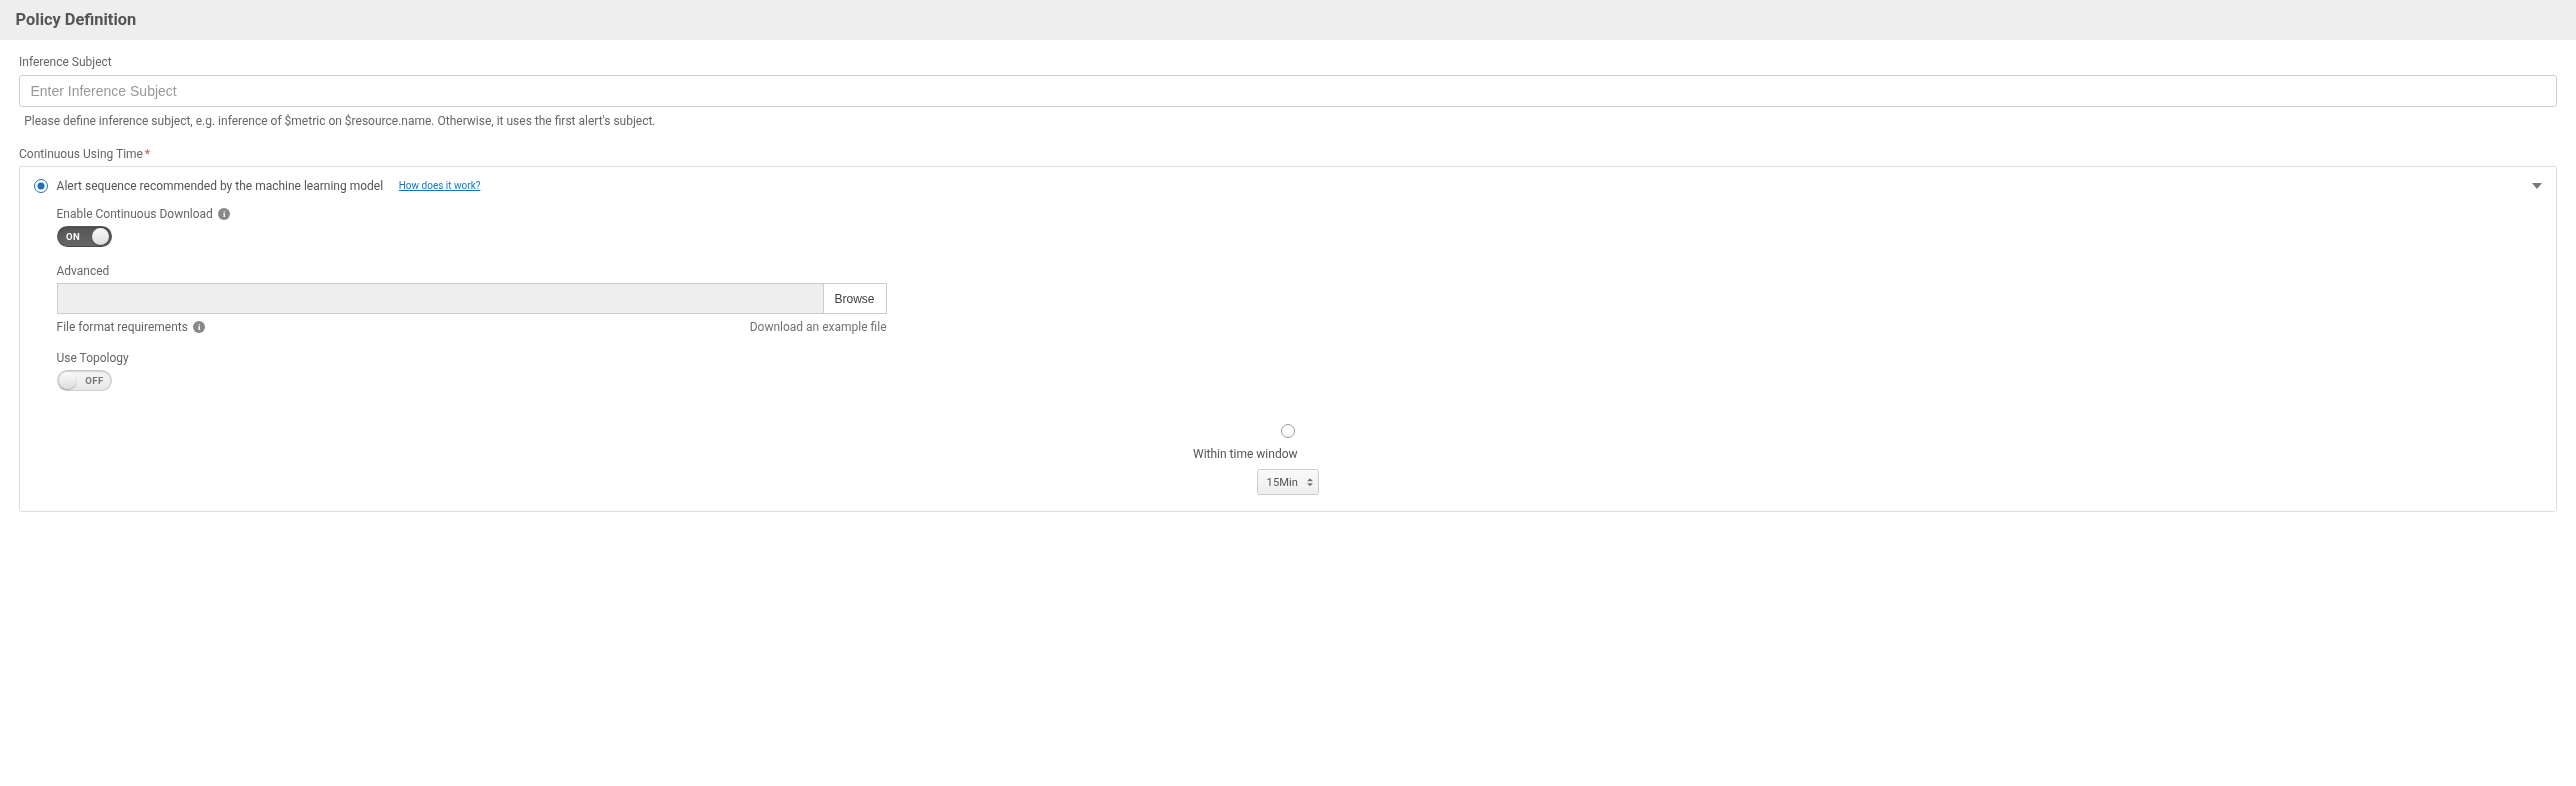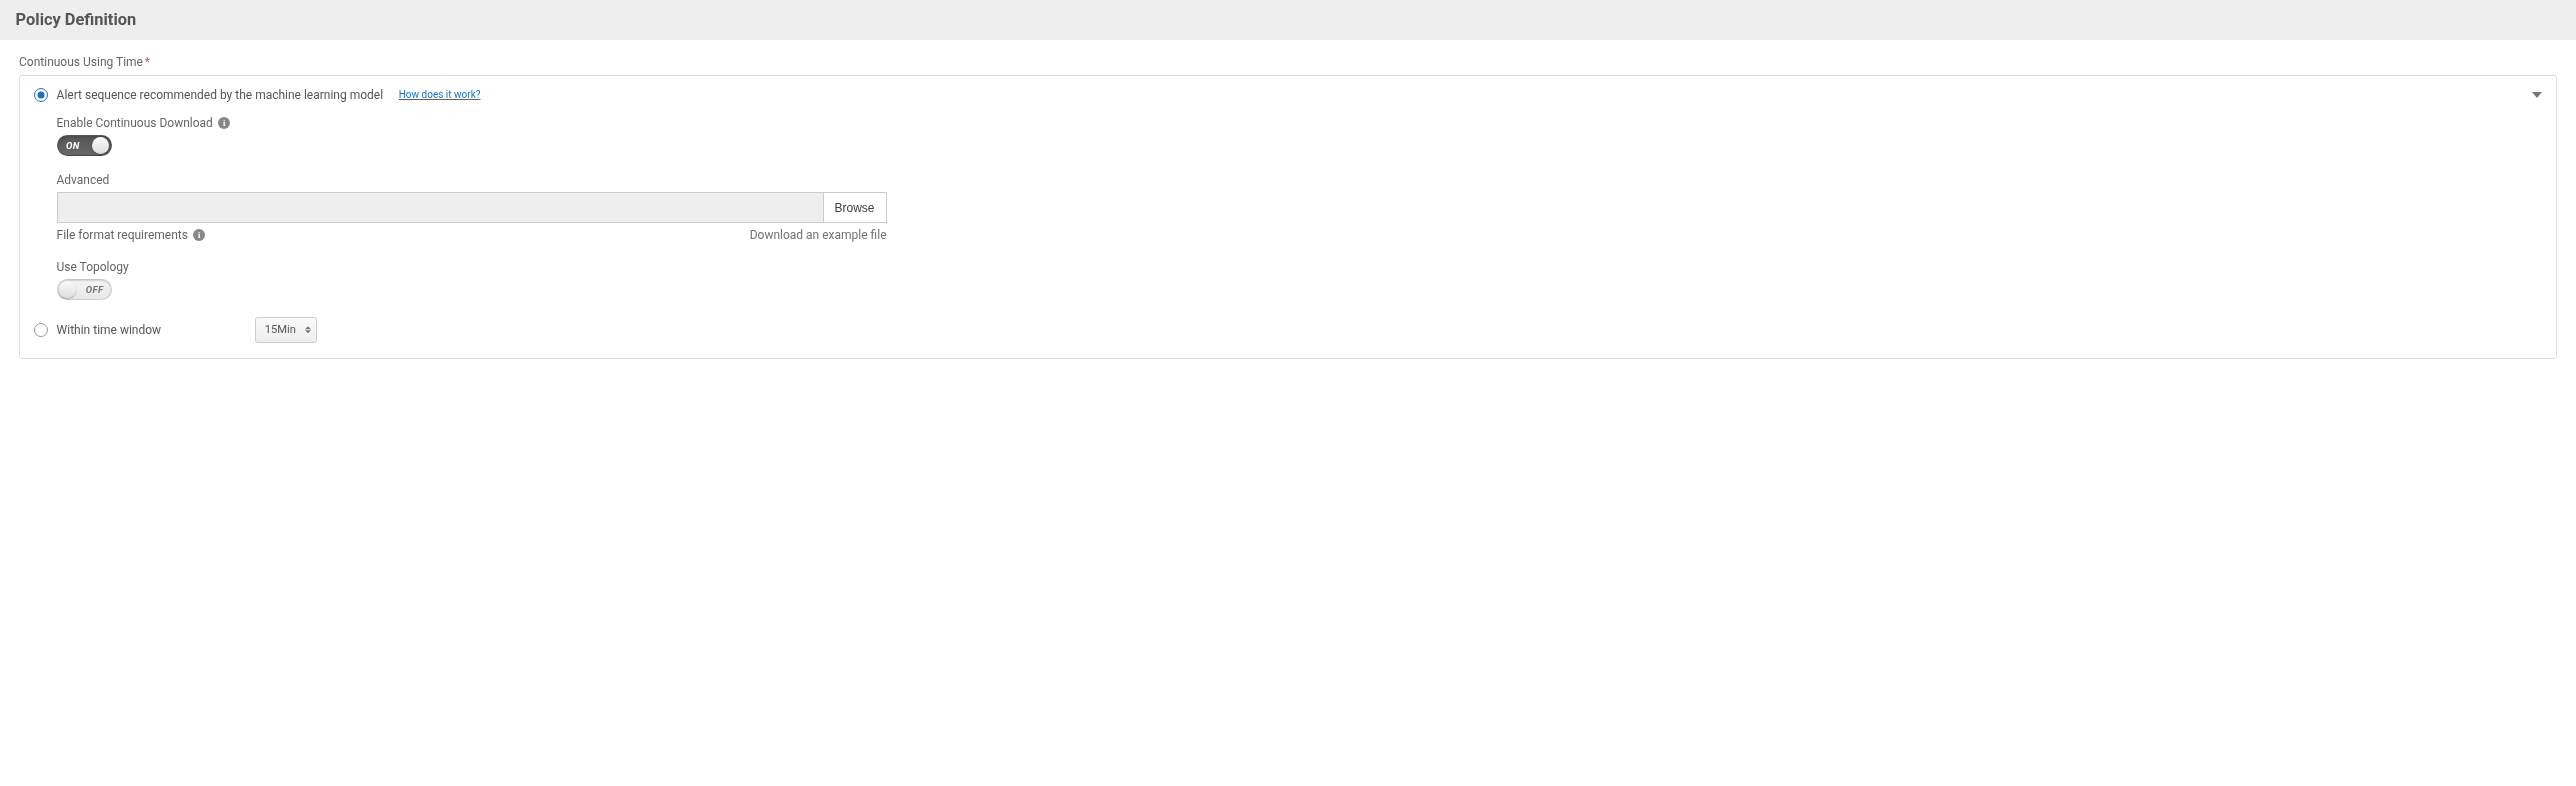--- a/index.html
+++ b/index.html
@@ -183,21 +183,20 @@
     .toggle {
       width: 55px;
       height: 21px;
       border-radius: 10.4px;
       position: relative;
       cursor: pointer;
       display: flex;
       align-items: center;
       box-shadow: inset 0 0.9px 1.7px rgba(0,0,0,0.15);
       border: 0.9px solid rgba(0,0,0,0.15);
-      font-style: italic;
     }
     
     .toggle.on {
       background: linear-gradient(to bottom, #555, #666);
       justify-content: flex-start;
       padding-left: 8.6px;
     }
     
     .toggle.off {
       background: linear-gradient(to bottom, #f5f5f5, #e8e8e8);
@@ -278,21 +277,22 @@
     }
     
     .topology-block {
       margin-top: 12px;
     }
     
     .time-window-row {
       display: flex;
       align-items: center;
       gap: 8.6px;
-      margin-top: 17px;
+      margin-top: 33px;
+      flex-direction: column;
     }
     
     .time-window-row .radio-label-text {
       min-width: 190px;
     }
     
     .select-box {
       position: relative;
       width: 62px;
       height: 26px;
@@ -336,20 +336,25 @@
 </head>
 <body>
 
 <div class="page-wrapper">
   <div class="section-header">
     <h2>Policy Definition</h2>
   </div>
 
   <div class="section-body">
 
+    <div class="field-group">
+      <label class="field-label">Inference Subject</label>
+      <input type="text" class="text-input" placeholder="Enter Inference Subject" style="">
+      <span class="help-text">Please define inference subject, e.g. inference of $metric on $resource.name. Otherwise, it uses the first alert's subject.</span>
+    </div>
 
     <div class="field-group">
       <label class="field-label">
         <span>Continuous Using Time</span><span class="required-mark">*</span>
       </label>
 
       <div class="correlate-box">
 
         <div class="radio-row radio-row-top">
           <div class="radio-left">

